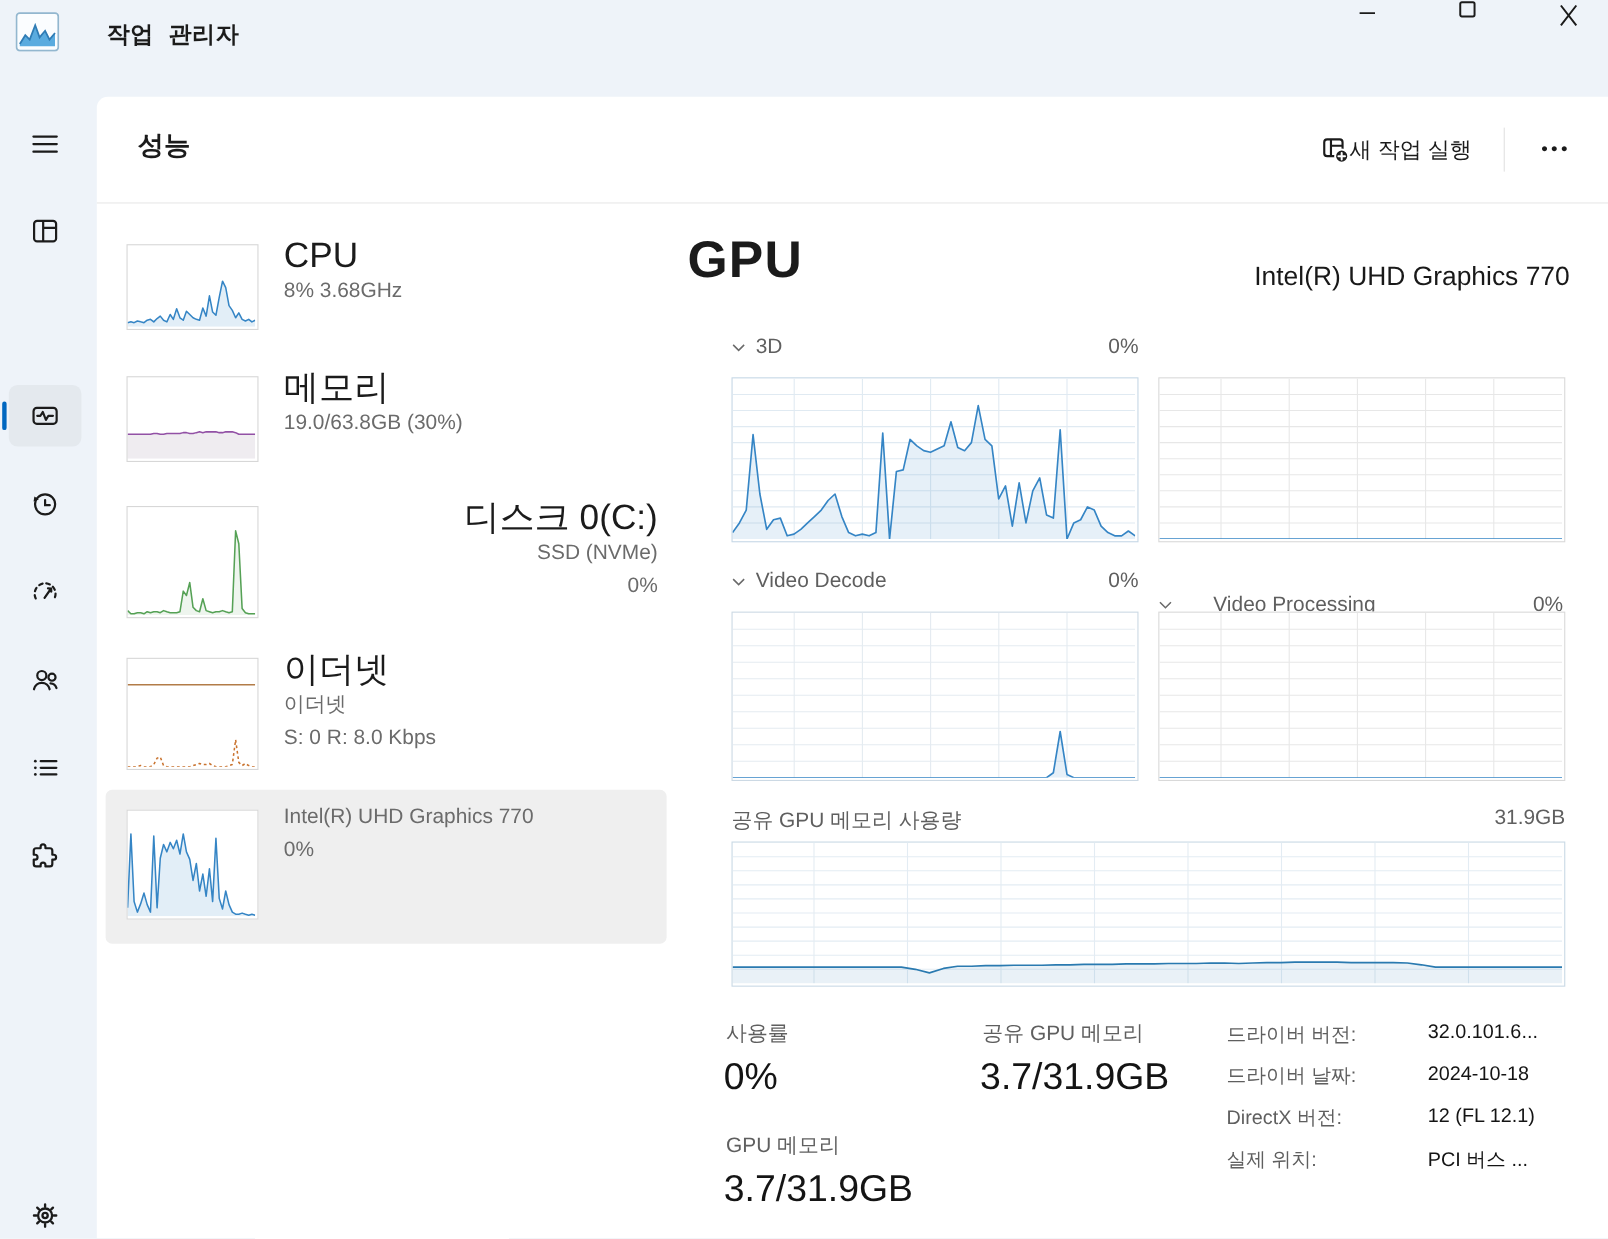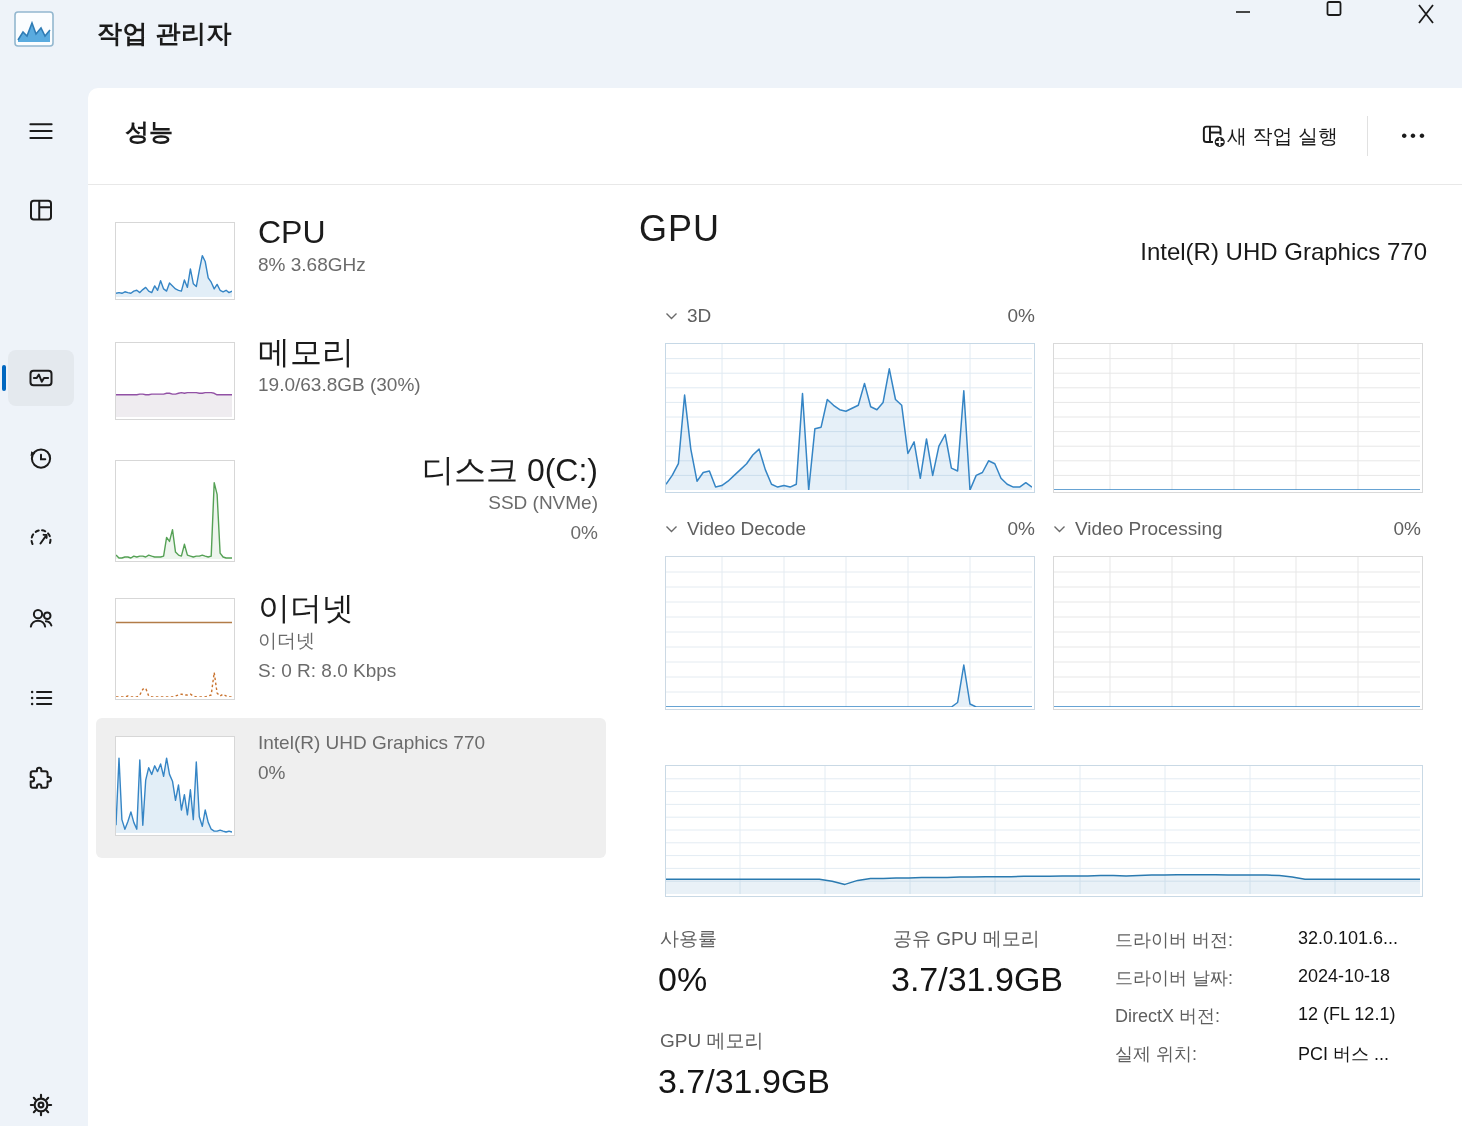--- a/index.html
+++ b/index.html
@@ -2,21 +2,21 @@
 <html><head>
 <meta charset="utf-8">
 <style>
   html,body{margin:0;padding:0;background:#eef3f9;}
   .root{position:relative;width:1462px;height:1126px;background:#eef3f9;
         font-family:"Liberation Sans",sans-serif;overflow:hidden;color:#1b1b1b;}
 
   
   .titlebar{position:absolute;left:0;top:0;right:0;height:88px;}
   .app-icon{position:absolute;left:14px;top:11px;}
-  .app-title{position:absolute;left:97px;top:17px;font-size:25px;font-weight:700;letter-spacing:.5px;}
+  .app-title{position:absolute;left:97px;top:17px;font-size:21px;font-weight:700;letter-spacing:.5px;font-family:Liberation Mono, monospace;}
   .win-btn{position:absolute;top:0;width:46px;height:32px;display:flex;align-items:flex-start;justify-content:center;cursor:default;}
 
   
   .sidebar{position:absolute;left:0;top:88px;bottom:0;width:88px;}
   .side-item{position:absolute;left:8px;width:66px;height:56px;display:flex;align-items:center;justify-content:center;border-radius:8px;}
   .side-item.selected{background:#e4e9ee;}
   .accent-pill{position:absolute;left:2px;width:4px;height:26px;border-radius:2px;}
   .icon-svg{display:block;}
 
   
@@ -31,21 +31,21 @@
 
   
   .perf-row{position:absolute;left:8px;width:510px;border-radius:6px;cursor:pointer;}
   .perf-row.selected{background:#efefef;}
   .mini-chart{position:absolute;left:19px;width:120px;background:#ffffff;border:1px solid #d7d7d7;box-sizing:border-box;}
   .perf-texts{position:absolute;left:162px;top:6px;right:8px;}
   .perf-title{font-size:32px;line-height:36px;color:#1b1b1b;}
   .perf-sub{font-size:19px;line-height:30px;color:#6b6b6b;}
 
   
-  .gpu-title{position:absolute;left:551px;top:120px;font-size:36px;font-weight:400;letter-spacing:1px;}
+  .gpu-title{position:absolute;left:537px;top:120px;font-size:47px;font-weight:700;letter-spacing:1px;}
   .gpu-subtitle{position:absolute;right:35px;top:150px;font-size:24px;font-weight:400;color:#191919;}
   .chart-hdr{position:absolute;height:30px;display:flex;align-items:center;font-size:19px;color:#5f5f5f;}
   .chart-hdr .lbl{margin-left:9px;}
   .chart-hdr .val{margin-left:auto;}
   .chart{position:absolute;background:#ffffff;border:1px solid #cfdde8;box-sizing:border-box;}
   .shared-hdr{position:absolute;left:577px;right:39px;top:645px;display:flex;font-size:19px;color:#5f5f5f;}
   .shared-hdr .val{margin-left:auto;}
 
   .stat-label{position:absolute;font-size:19px;color:#5f5f5f;}
   .stat-value{position:absolute;font-size:34px;font-weight:300;color:#141414;}
@@ -315,21 +315,21 @@
         </svg>
       </div>
 
     <div class="chart-hdr" style="left:577px;top:426px;width:370px;">
       <svg class="chev" width="13" height="9" viewBox="0 0 13 9">
         <path d="M1.5 1.5l5 5 5-5" stroke="#6a6a6a" stroke-width="1.4" fill="none"></path>
         </svg>
       <span class="lbl">Video Decode</span>
       <span class="val">0%</span>
     </div>
-    <div class="chart-hdr" style="left:965px;top:426px;width:368px;">
+    <div class="chart-hdr" style="left:965px;top:447px;width:368px;gap:28px;">
       <svg class="chev" width="13" height="9" viewBox="0 0 13 9">
         <path d="M1.5 1.5l5 5 5-5" stroke="#6a6a6a" stroke-width="1.4" fill="none"></path>
         </svg>
       <span class="lbl">Video Processing</span>
       <span class="val">0%</span>
     </div>
 
     <div class="chart" style="left: 577px; top: 468px; width: 370px; height: 154px; border-color: rgb(204, 217, 228);">
         <svg width="366" height="150" style="display: block;">
           <line x1="0" y1="15" x2="366" y2="15" stroke="#e4ebf1" stroke-width="1"></line>
@@ -364,20 +364,24 @@
           <line x1="304" y1="0" x2="304" y2="150" stroke="#e7e7e7" stroke-width="1"></line>
           <line x1="242" y1="0" x2="242" y2="150" stroke="#e7e7e7" stroke-width="1"></line>
           <line x1="180" y1="0" x2="180" y2="150" stroke="#e7e7e7" stroke-width="1"></line>
           <line x1="118" y1="0" x2="118" y2="150" stroke="#e7e7e7" stroke-width="1"></line>
           <line x1="56" y1="0" x2="56" y2="150" stroke="#e7e7e7" stroke-width="1"></line>
           <polygon points="0,150 0.0,150.0 52.3,150.0 104.6,150.0 156.9,150.0 209.1,150.0 261.4,150.0 313.7,150.0 366.0,150.0 366,150" fill="rgba(53,133,197,0.12)" stroke="none"></polygon>
           <polyline points="0.0,150.0 52.3,150.0 104.6,150.0 156.9,150.0 209.1,150.0 261.4,150.0 313.7,150.0 366.0,150.0" fill="none" stroke="#3585c5" stroke-width="1.5" stroke-linejoin="round"></polyline>
         </svg>
       </div>
 
+    <div class="shared-hdr">
+      <span>공유 GPU 메모리 사용량</span>
+      <span class="val">31.9GB</span>
+    </div>
     <div class="chart" style="left: 577px; top: 677px; width: 758px; height: 132px; border-color: rgb(201, 217, 229);">
         <svg width="754" height="128" style="display: block;">
           <line x1="0" y1="12.8" x2="754" y2="12.8" stroke="#e3ecf3" stroke-width="1"></line>
           <line x1="0" y1="25.6" x2="754" y2="25.6" stroke="#e3ecf3" stroke-width="1"></line>
           <line x1="0" y1="38.4" x2="754" y2="38.4" stroke="#e3ecf3" stroke-width="1"></line>
           <line x1="0" y1="51.2" x2="754" y2="51.2" stroke="#e3ecf3" stroke-width="1"></line>
           <line x1="0" y1="64" x2="754" y2="64" stroke="#e3ecf3" stroke-width="1"></line>
           <line x1="0" y1="76.8" x2="754" y2="76.8" stroke="#e3ecf3" stroke-width="1"></line>
           <line x1="0" y1="89.6" x2="754" y2="89.6" stroke="#e3ecf3" stroke-width="1"></line>
           <line x1="0" y1="102.4" x2="754" y2="102.4" stroke="#e3ecf3" stroke-width="1"></line>

